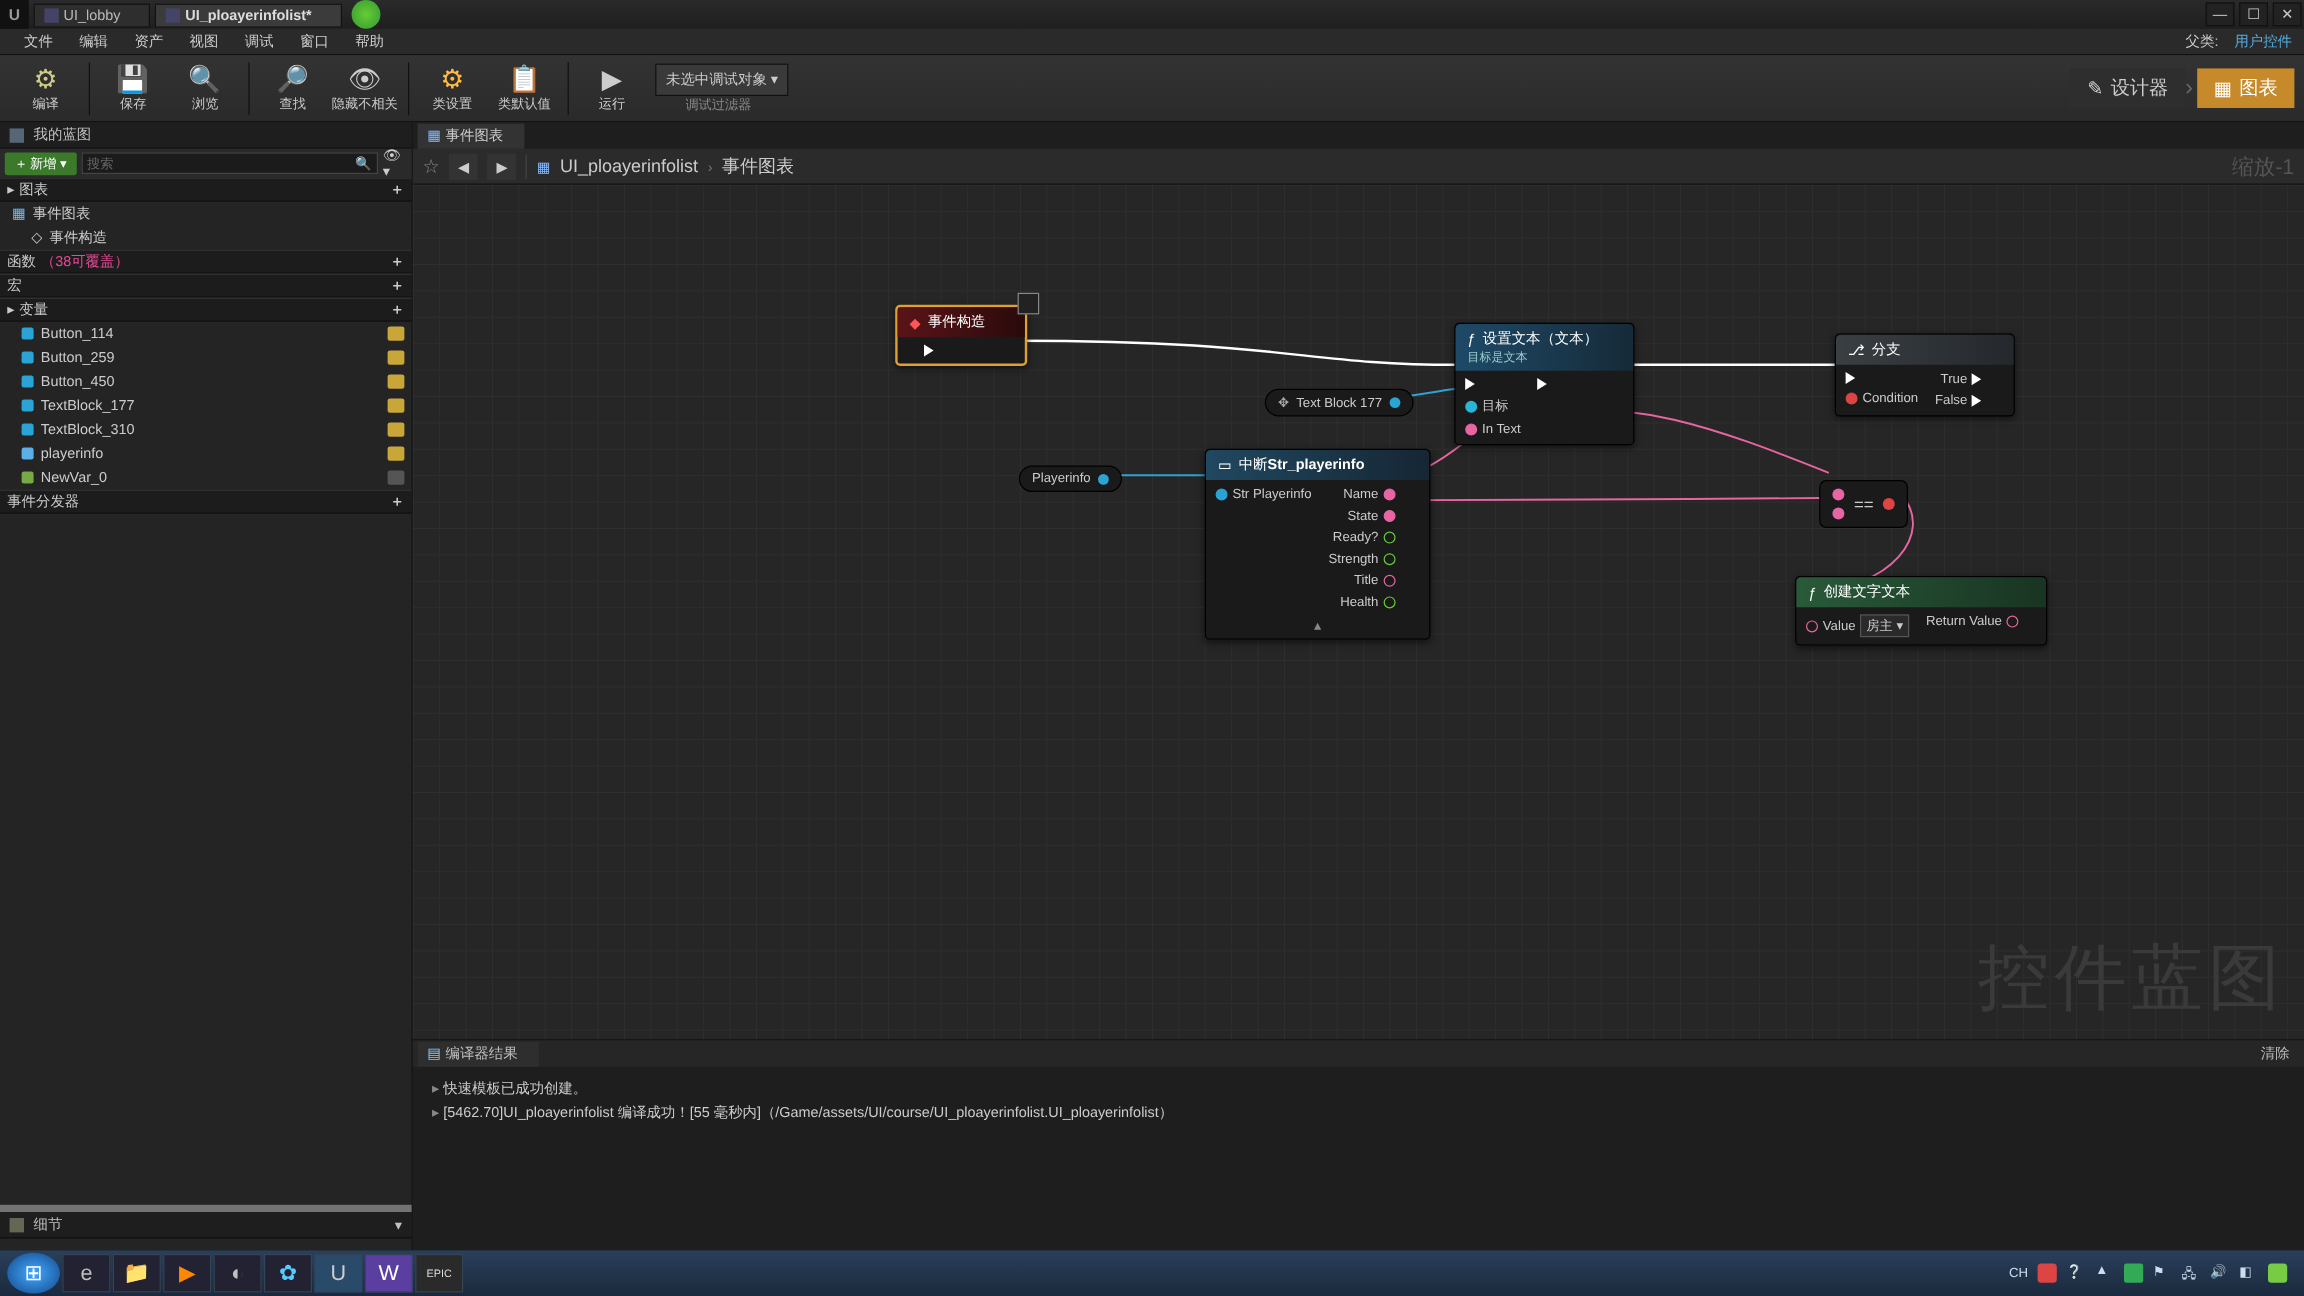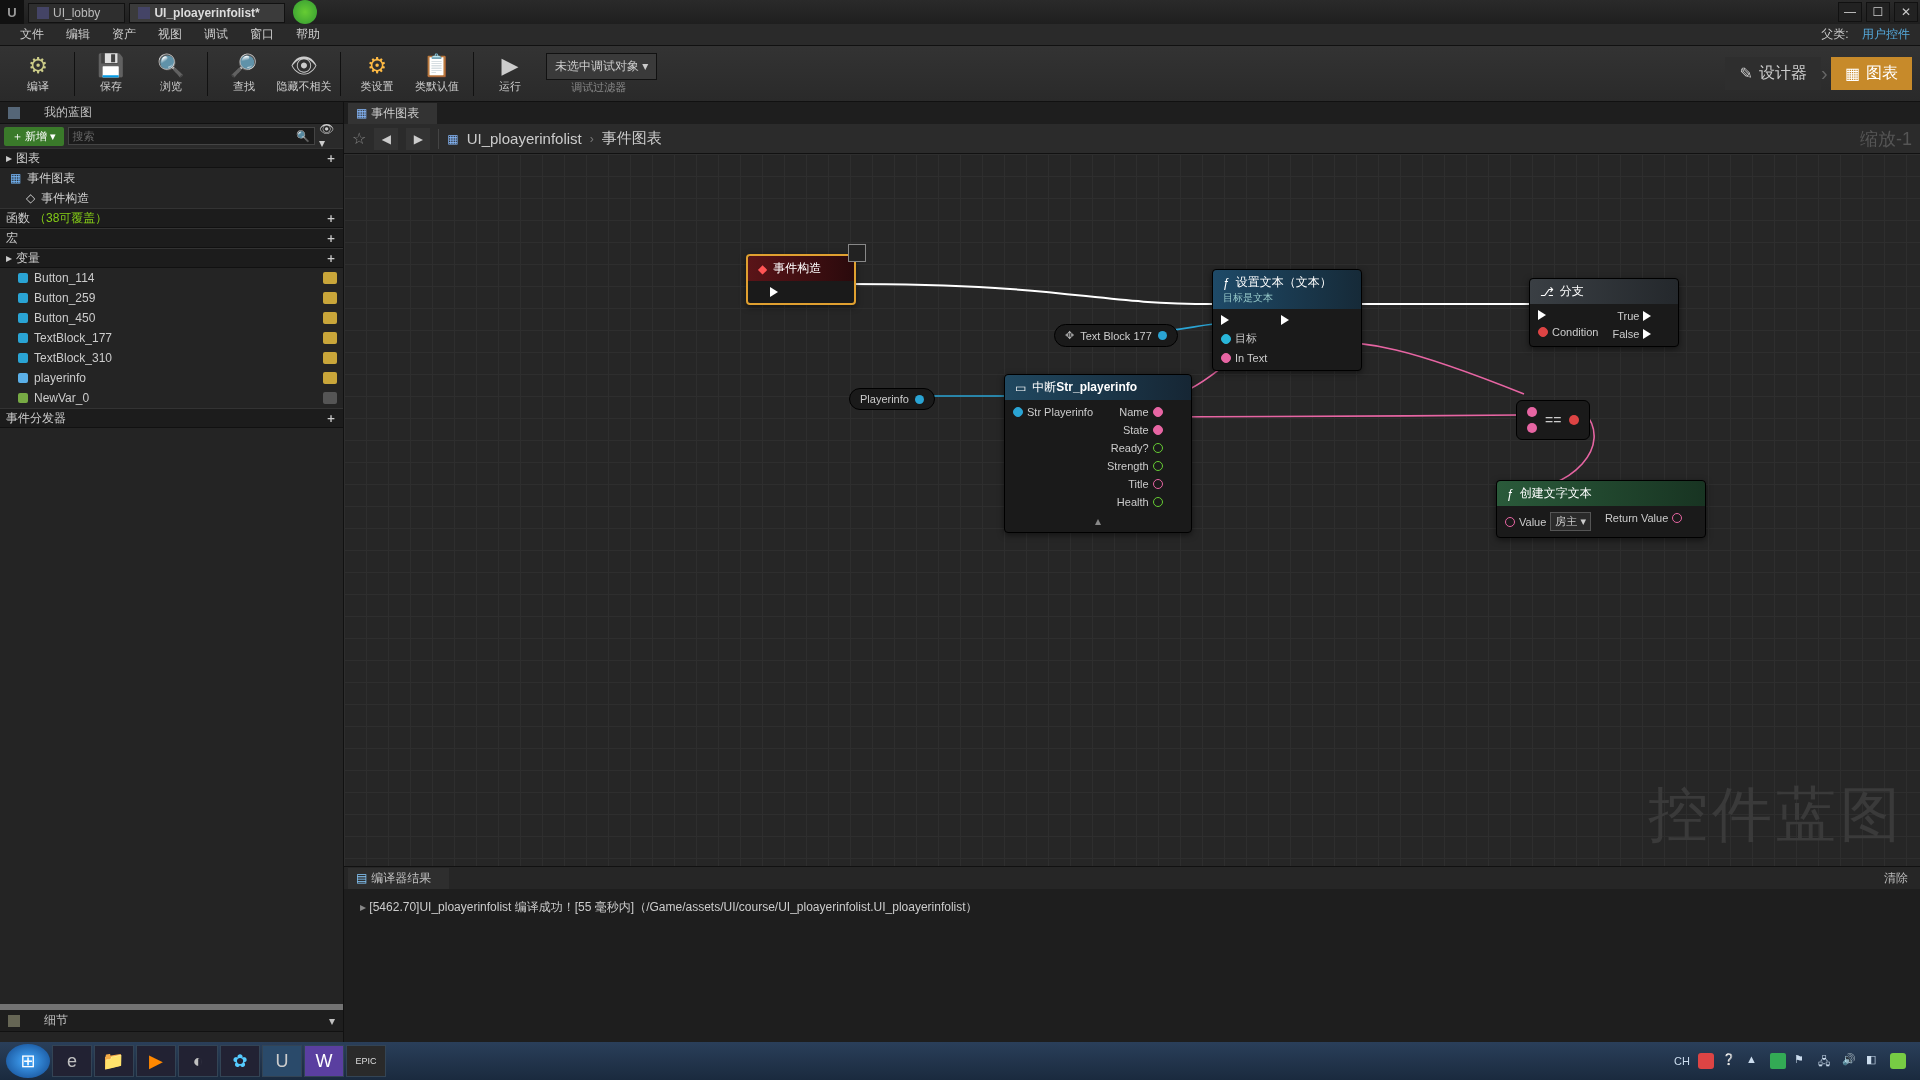--- a/index.html
+++ b/index.html
@@ -29,21 +29,21 @@
 .toolbar .drop { padding:4px 8px; background:#3a3a3a;border:1px solid #111;color:#ccc;font-size:12px;margin-left:6px;}
 .toolbar .dropsub{font-size:11px;color:#888;text-align:center;}
 .toolbar .dropwrap{display:flex;flex-direction:column;align-items:stretch;}
 .toolbar .modes { margin-left:auto; display:flex; gap:0; align-items:center;}
 .toolbar .modebtn { padding:6px 14px; background:#2e2e2e; color:#ccc; font-size:16px; display:flex;align-items:center;gap:6px;}
 .toolbar .modebtn.active{ background:#c78a2a; color:#fff;}
 
 
 .main { display:flex; height: calc(100% - 24px - 22px - 56px - 38px); }
 .leftpanel { width: 344px; background:#242424; border-right:1px solid #111; display:flex;flex-direction:column;}
-.panel-tab{height:22px;background:#1e1e1e;border-bottom:1px solid #111;display:flex;align-items:center;padding:0 8px;gap:24px;font-size:12px;}
+.panel-tab{height:22px;background:#1e1e1e;border-bottom:1px solid #111;display:flex;align-items:center;padding:0 8px;gap:8px;font-size:12px;}
 .panel-tab .pticon{width:12px;height:12px;background:#567;}
 .addrow{height:24px;background:#2a2a2a;display:flex;align-items:center;padding:2px 4px;gap:4px;}
 .addbtn{background:#3a7a2a;color:#fff;padding:2px 8px;font-size:11px;border-radius:2px;display:flex;align-items:center;gap:2px;}
 .searchfield{flex:1;background:#1b1b1b;border:1px solid #444;height:18px;padding:0 4px;color:#888;font-size:11px;display:flex;align-items:center;justify-content:space-between;}
 .searchfield .mag{color:#888;}
 .eyebtn{width:20px;height:18px;display:flex;align-items:center;justify-content:center;color:#ccc;}
 
 .section-hdr{height:20px;background:#1c1c1c;display:flex;align-items:center;padding:0 6px;color:#ccc;font-size:12px;border-top:1px solid #333;border-bottom:1px solid #111;}
 .section-hdr .plus{margin-left:auto;color:#ccc;font-weight:bold;}
 .tree-item{height:20px;display:flex;align-items:center;padding:0 6px 0 18px;gap:6px;color:#ccc;font-size:12px;}
@@ -228,21 +228,21 @@
         <span style="color:#7bf">▦</span>
         <span>事件图表</span>
       </div>
     <div class="tree-item" style="padding-left:26px">
         <span style="color:#ccc">◇</span>
         <span>事件构造</span>
       </div>
 
     <div class="section-hdr">
         <span>函数</span>
-        <span style="color:#84cc16;margin-left:4px">（38可覆盖）</span>
+        <span style="color:#ec4899;margin-left:4px">（38可覆盖）</span>
         <span class="plus">＋</span>
       </div>
     <div class="section-hdr">
         <span>宏</span>
         <span class="plus">＋</span>
       </div>
     <div class="section-hdr">▸<span style="margin-left:4px">变量</span><span class="plus">＋</span></div>
     <div class="tree-item">
         <span class="vartype vt-obj"></span>
         <span>Button_114</span>
@@ -486,20 +486,21 @@
 
     <div class="results">
       <div class="rtab">
         <div class="t">
             <span style="color:#8cf">▤</span>
             <span>编译器结果</span>
           </div>
         <div class="clearbtn">清除</div>
       </div>
       <div class="rbody">
+        <div class="line">快速模板已成功创建。</div>
         <div class="line">[5462.70]UI_ploayerinfolist 编译成功！[55 毫秒内]（/Game/assets/UI/course/UI_ploayerinfolist.UI_ploayerinfolist）</div>
       </div>
     </div>
   </div>
 </div>
 
 <div class="taskbar">
   <div class="startbtn">
       <span style="color:#fff;font-size:18px">⊞</span>
     </div>

